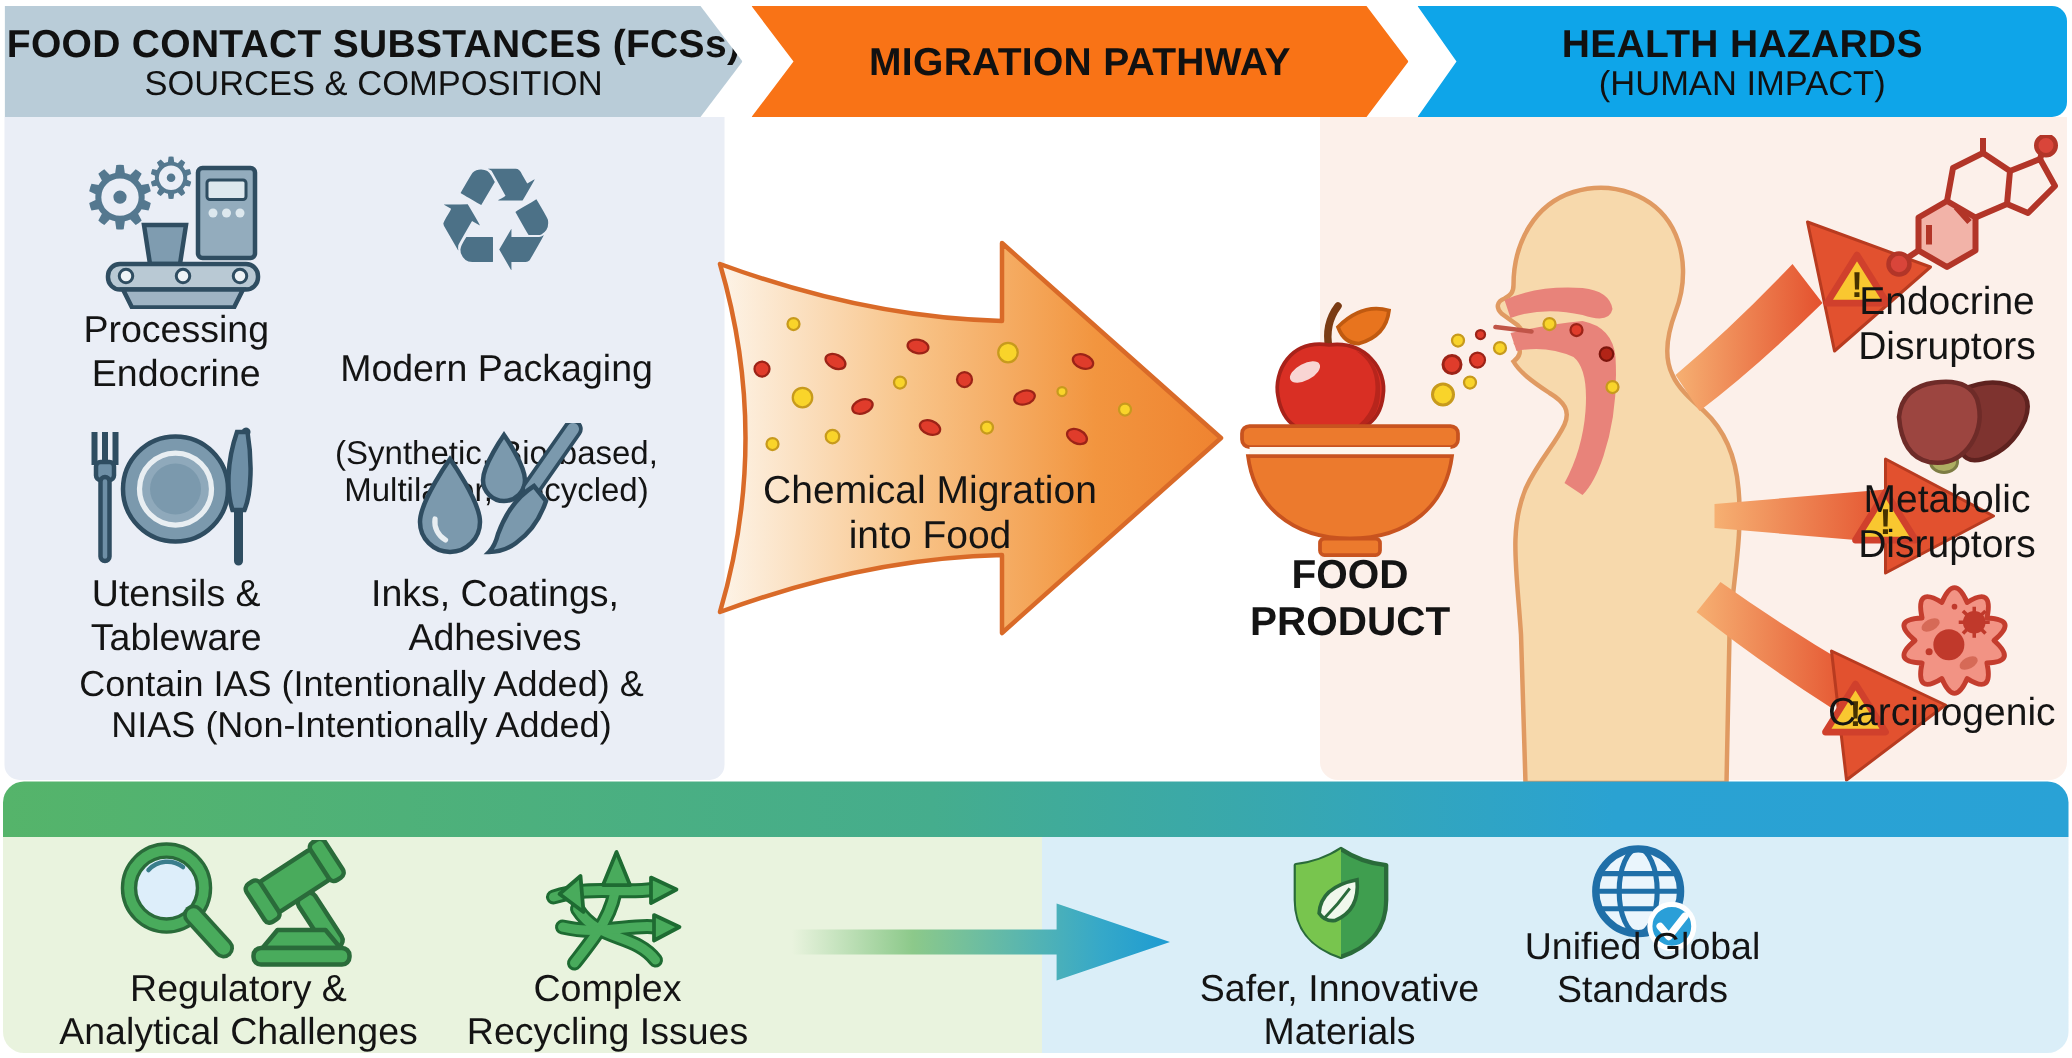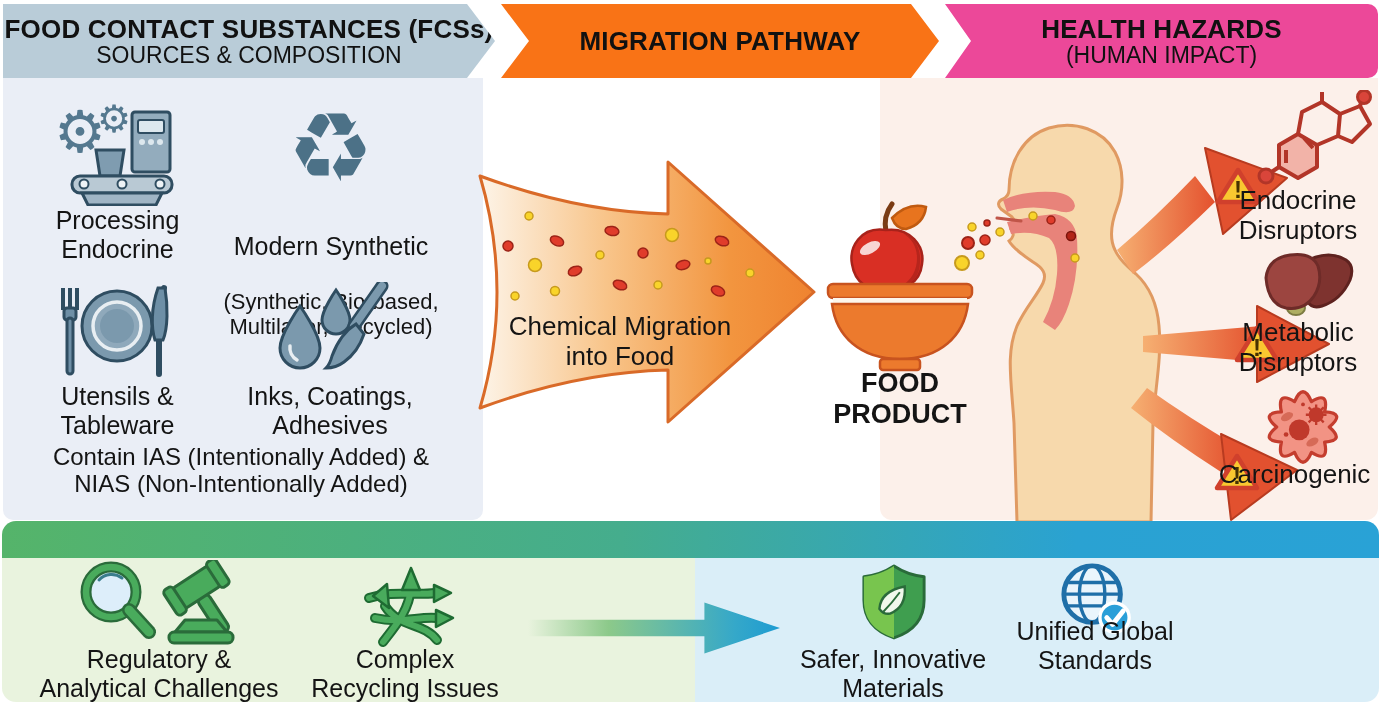--- a/index.html
+++ b/index.html
@@ -8,21 +8,21 @@
   .abs{position:absolute;}
   
   .hdr{position:absolute;top:4px;height:74px;display:flex;flex-direction:column;
        align-items:center;justify-content:center;text-align:center;line-height:1.08;}
   .hdr-title{font-weight:bold;font-size:26px;letter-spacing:.2px;}
   .hdr-sub{font-size:23px;}
   .hdr-left{left:3px;width:492px;background:#b9ccd8;
     clip-path:polygon(0 0,calc(100% - 28px) 0,100% 50%,calc(100% - 28px) 100%,0 100%);}
   .hdr-center{left:501px;width:438px;background:#f97316;
     clip-path:polygon(0 0,calc(100% - 28px) 0,100% 50%,calc(100% - 28px) 100%,0 100%,28px 50%);}
-  .hdr-right{left:945px;width:433px;background:#ec4899;border-radius:0 10px 10px 0;
+  .hdr-right{left:945px;width:433px;background:#0ea5e9;border-radius:0 10px 10px 0;
     clip-path:polygon(0 0,100% 0,100% 100%,0 100%,26px 50%);}
   
   .panel-left{position:absolute;left:3px;top:78px;width:480px;height:442px;background:#eaeef6;border-radius:0 0 10px 10px;}
   .panel-right{position:absolute;left:880px;top:78px;width:498px;height:442px;background:#fcf0ea;border-radius:0 0 12px 12px;}
   
   .lbl{position:absolute;text-align:center;white-space:pre-line;line-height:1.14;
        font-size:25px;color:#141414;}
   .lbl .sub{font-size:22px;line-height:1.14;}
   .lbl-bold{font-weight:bold;}
   .recycle-glyph{position:absolute;display:flex;align-items:center;justify-content:center;
@@ -68,21 +68,21 @@
     <circle cx="32" cy="90" r="4.5" fill="#eef3f6" stroke="#2f4d61" stroke-width="2"></circle>
     <circle cx="70" cy="90" r="4.5" fill="#eef3f6" stroke="#2f4d61" stroke-width="2"></circle>
     <circle cx="108" cy="90" r="4.5" fill="#eef3f6" stroke="#2f4d61" stroke-width="2"></circle>
     <polygon points="30,99 110,99 104,111 36,111" fill="#9fb4c4" stroke="#2f4d61" stroke-width="3"></polygon>
   </svg>
   <div class="lbl" style="left:30px;top:206px;width:175px;">Processing
 Endocrine</div>
 
   <div class="recycle-glyph" style="left:268px;top:92px;width:125px;height:112px;">♻</div>
   <div class="lbl" style="left:222px;top:203px;width:218px;">
-    <div>Modern Synthetic</div>
+    <div>Modern Packaging</div>
     <div class="sub">(Synthetic, Bio-based,
 Multilayer, Recycled)</div>
   </div>
 
   <svg class="abs" style="left:55px;top:282px;" width="122" height="100" viewBox="0 0 122 100">
     <g stroke="#2f4d61" fill="#6e8fa6">
       <path d="M8,6 V28 M15,6 V28 M22,6 V28" stroke-width="4" fill="none"></path>
       <rect x="9" y="26" width="12" height="12" rx="3" stroke-width="3"></rect>
       <rect x="12" y="36" width="6" height="56" rx="3" stroke-width="3"></rect>
       <circle cx="62" cy="44" r="35" fill="#7b99ad" stroke-width="3"></circle>

